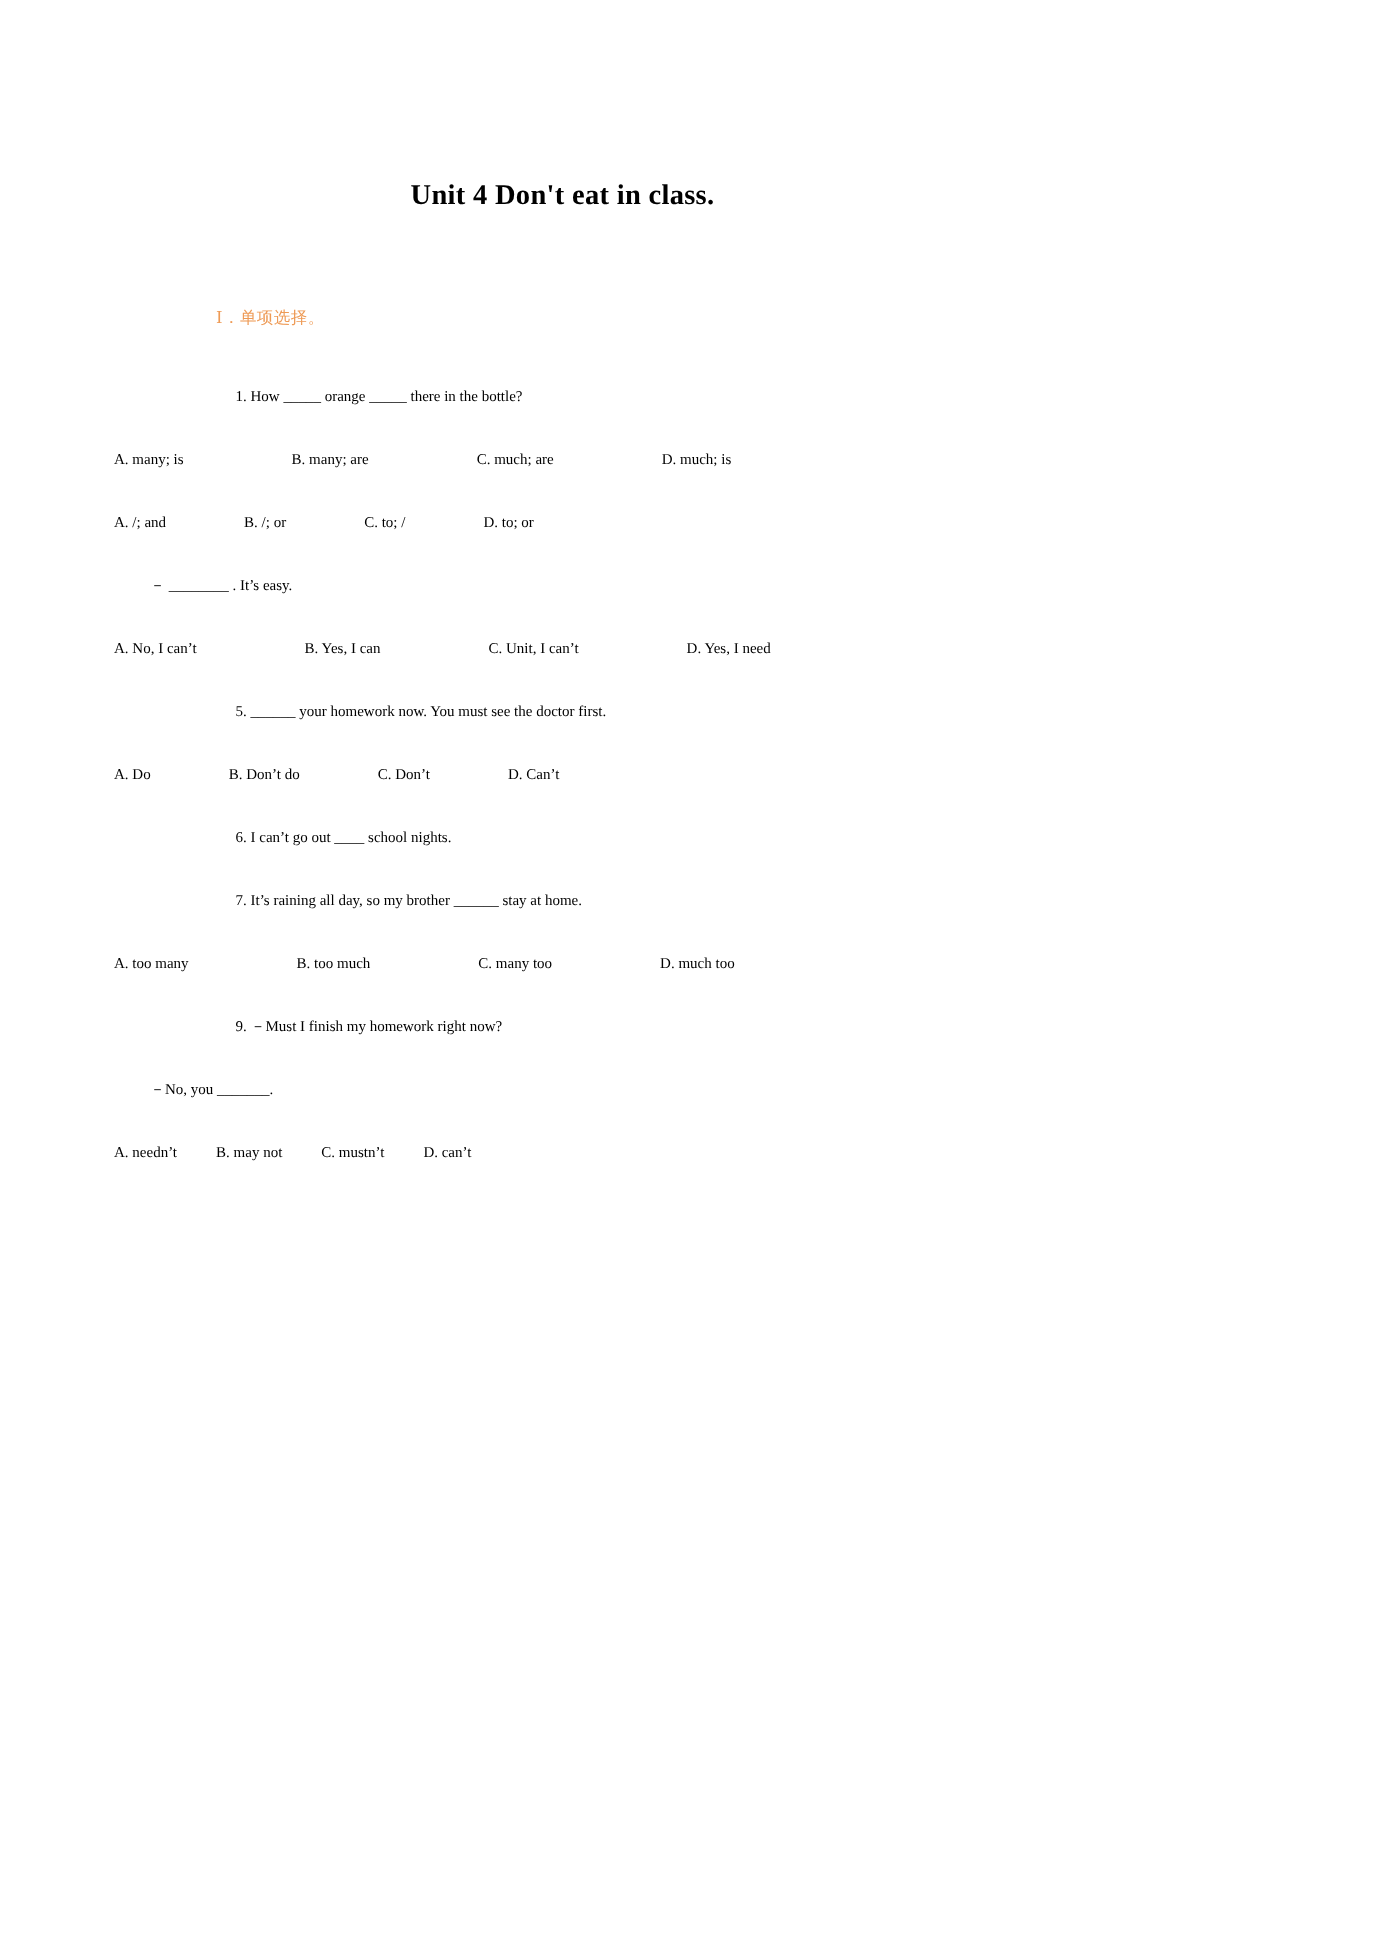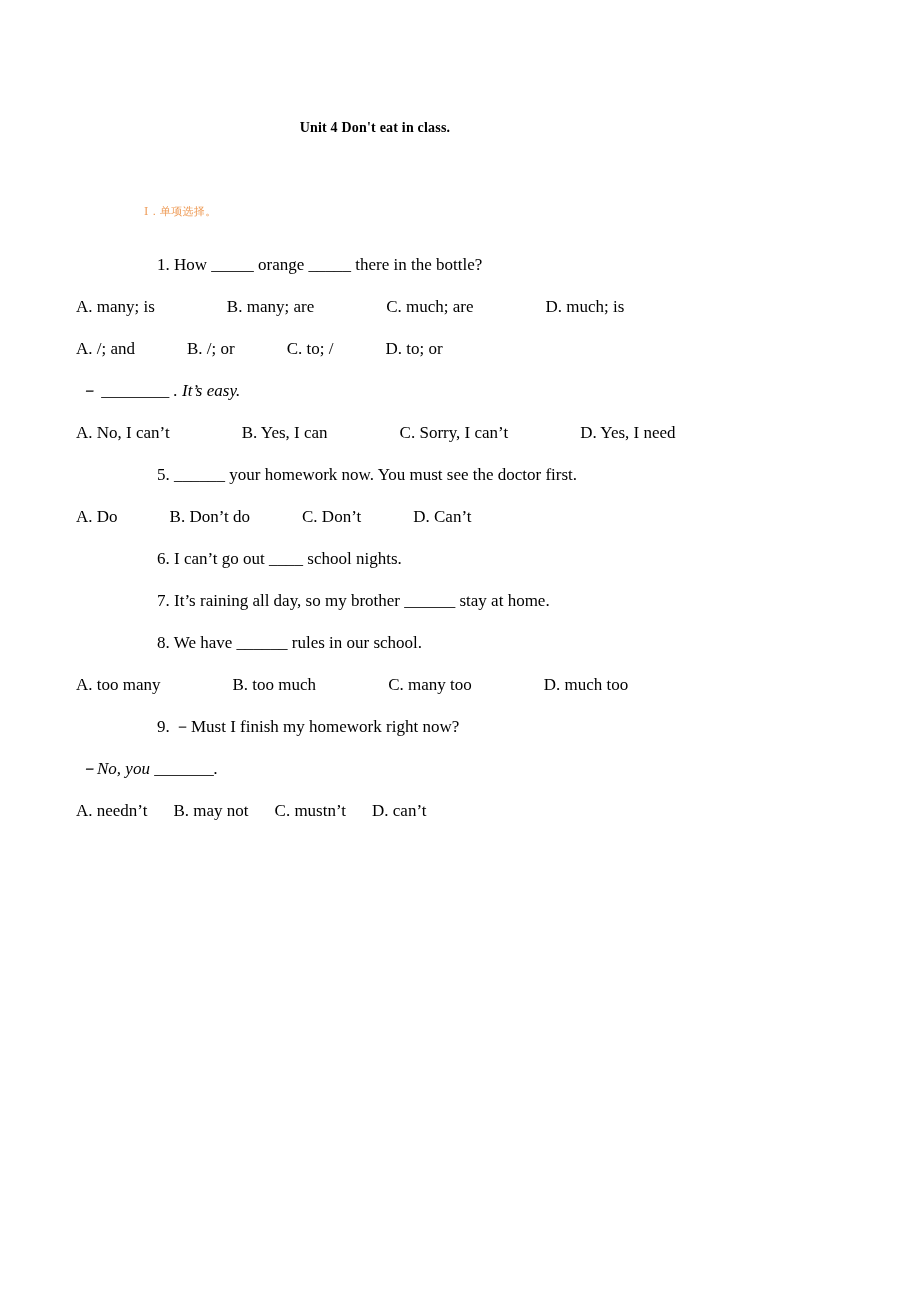--- a/index.html
+++ b/index.html
@@ -25,21 +25,21 @@
     height: 1302px;
     background: #ffffff;
   }
 
   .doc-title {
     position: absolute;
     left: 0;
     top: 120px;
     width: 750px;
     text-align: center;
-    font-size: 14px;
+    font-size: 19px;
     font-weight: bold;
     letter-spacing: 0.2px;
   }
 
   .section-heading {
     position: absolute;
     left: 144px;
     top: 204px;
     font-size: 11px;
     color: #EE9A55;
@@ -50,33 +50,32 @@
 
   .qlist {
     position: absolute;
     left: 0;
     top: 244px;
     width: 920px;
   }
 
   .line {
     height: 42px;
-    font-size: 17px;
+    font-size: 10px;
     line-height: 42px;
     white-space: nowrap;
   }
 
   
   .stem {
     padding-left: 157px;
   }
   
   .sub {
-    padding-left: 80px;
-    font-style: italic;
+    padding-left: 100px;
   }
   
   .opts {
     padding-left: 76px;
   }
 
   .opt {
     display: inline-block;
   }
 
@@ -97,34 +96,33 @@
   <div class="qlist">
       <div>
         <div class="line stem">1. How _____ orange _____ there in the bottle?</div>
         <div class="line opts"><span class="opt">A. many; is</span><span class="gap-wide"></span><span class="opt">B. many; are</span><span class="gap-wide"></span><span class="opt">C. much; are</span><span class="gap-wide"></span><span class="opt">D. much; is</span></div>
       </div>
       <div>
         <div class="line opts"><span class="opt">A. /; and</span><span class="gap-med"></span><span class="opt">B. /; or</span><span class="gap-med"></span><span class="opt">C. to; /</span><span class="gap-med"></span><span class="opt">D. to; or</span></div>
       </div>
       <div>
         <div class="line sub">－ ________ . It’s easy.</div>
-        <div class="line opts"><span class="opt">A. No, I can’t</span><span class="gap-wide"></span><span class="opt">B. Yes, I can</span><span class="gap-wide"></span><span class="opt">C. Sorry, I can’t</span><span class="gap-wide"></span><span class="opt">D. Yes, I need</span></div>
+        <div class="line opts"><span class="opt">A. No, I can’t</span><span class="gap-wide"></span><span class="opt">B. Yes, I can</span><span class="gap-wide"></span><span class="opt">C. Unit, I can’t</span><span class="gap-wide"></span><span class="opt">D. Yes, I need</span></div>
       </div>
       <div>
         <div class="line stem">5. ______ your homework now. You must see the doctor first.</div>
         <div class="line opts"><span class="opt">A. Do</span><span class="gap-med"></span><span class="opt">B. Don’t do</span><span class="gap-med"></span><span class="opt">C. Don’t</span><span class="gap-med"></span><span class="opt">D. Can’t</span></div>
       </div>
       <div>
         <div class="line stem">6. I can’t go out ____ school nights.</div>
       </div>
       <div>
         <div class="line stem">7. It’s raining all day, so my brother ______ stay at home.</div>
       </div>
       <div>
-        <div class="line stem">8. We have ______ rules in our school.</div>
         <div class="line opts"><span class="opt">A. too many</span><span class="gap-wide"></span><span class="opt">B. too much</span><span class="gap-wide"></span><span class="opt">C. many too</span><span class="gap-wide"></span><span class="opt">D. much too</span></div>
       </div>
       <div>
         <div class="line stem">9.  －Must I finish my homework right now?</div>
         <div class="line sub">－No, you _______.</div>
         <div class="line opts"><span class="opt">A. needn’t</span><span class="gap-small"></span><span class="opt">B. may not</span><span class="gap-small"></span><span class="opt">C. mustn’t</span><span class="gap-small"></span><span class="opt">D. can’t</span></div>
       </div>
     </div>
 
 </div>

